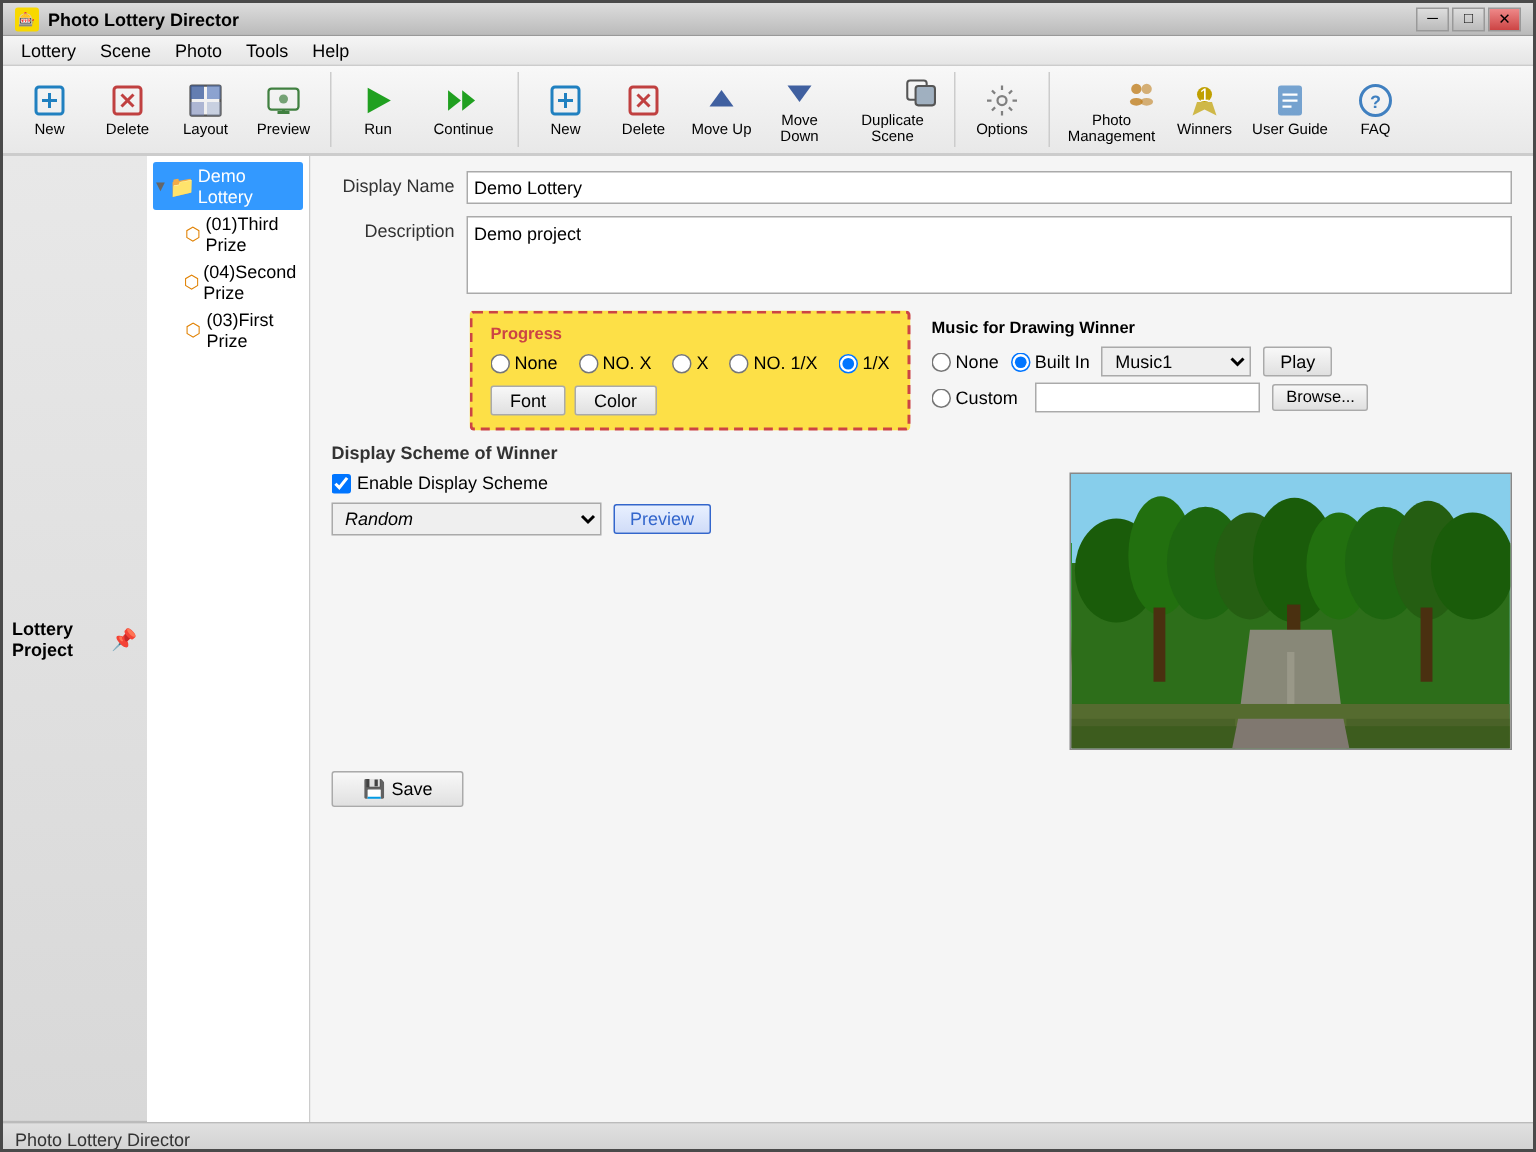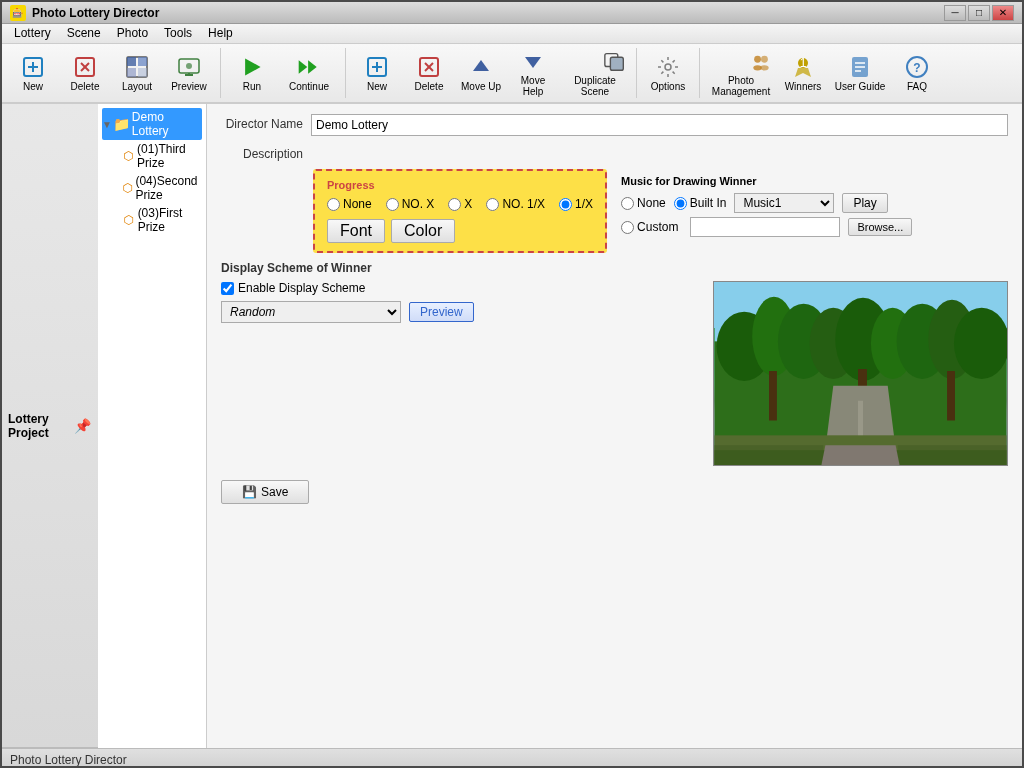--- a/index.html
+++ b/index.html
@@ -19,21 +19,21 @@
     .title-bar-icon { width: 16px; height: 16px; background: #f8d800; border-radius: 2px; display: flex; align-items: center; justify-content: center; font-size: 9px; }
     .title-bar-controls { display: flex; gap: 2px; }
     .title-btn { width: 22px; height: 16px; border: 1px solid #999; background: linear-gradient(to bottom, #ddd, #bbb); cursor: pointer; display: flex; align-items: center; justify-content: center; font-size: 10px; }
     .title-btn.close { background: linear-gradient(to bottom, #e88, #c44); }
 
     
     .menu-bar {
       background: linear-gradient(to bottom, #f5f5f5, #e5e5e5);
       height: 20px;
       display: flex;
-      align-items: flex-start;
+      align-items: center;
       padding: 0 4px;
       border-bottom: 1px solid #ccc;
     }
     .menu-item { padding: 2px 8px; cursor: pointer; font-size: 12px; }
 
     
     .toolbar {
       background: linear-gradient(to bottom, #f8f8f8, #e8e8e8);
       height: 60px;
       display: flex;
@@ -156,21 +156,21 @@
     .radio-row { display: flex; align-items: center; gap: 14px; margin-bottom: 8px; }
     .radio-item { display: flex; align-items: center; gap: 3px; cursor: pointer; }
     .radio-item input[type=radio] { cursor: pointer; }
     .btn-row { display: flex; gap: 6px; }
     .small-btn {
       padding: 2px 12px;
       border: 1px solid #aaa;
       background: linear-gradient(to bottom, #f8f8f8, #e0e0e0);
       cursor: pointer;
       border-radius: 2px;
-      font-size: 16px;
+      font-size: 12px;
     }
     .music-title { font-size: 11px; font-weight: bold; margin-bottom: 6px; }
     .music-row { display: flex; align-items: center; gap: 8px; margin-bottom: 4px; }
     .music-select { width: 100px; border: 1px solid #aaa; padding: 1px 4px; }
     .play-btn {
       padding: 2px 10px;
       border: 1px solid #aaa;
       background: linear-gradient(to bottom, #f8f8f8, #e0e0e0);
       cursor: pointer;
       border-radius: 2px;
@@ -369,21 +369,21 @@
         </svg>
     </div>
     <span class="tb-label">Move Up</span>
   </div>
   <div class="toolbar-btn">
     <div class="tb-icon">
       <svg width="24" height="24" viewBox="0 0 24 24">
           <polygon points="12,19 20,8 4,8" fill="#4060a0"></polygon>
         </svg>
     </div>
-    <span class="tb-label">Move Help</span>
+    <span class="tb-label">Move Down</span>
   </div>
   <div class="toolbar-btn toolbar-btn-wider">
     <div class="tb-icon">
       <svg width="26" height="24" viewBox="0 0 26 24">
           <rect x="2" y="4" width="14" height="14" rx="2" fill="none" stroke="#555" stroke-width="1.5"></rect>
           <rect x="8" y="8" width="14" height="14" rx="2" fill="#a0b0c0" stroke="#555" stroke-width="1.5"></rect>
         </svg>
     </div>
     <span class="tb-label">Duplicate Scene</span>
   </div>
@@ -467,28 +467,31 @@
           <span class="tree-icon hex-icon">⬡</span>
           <span>(03)First Prize</span>
         </div>
       </div>
     </div>
   </div>
 
   <div class="right-panel">
 
     <div class="form-row">
-      <div class="form-label">Director Name</div>
+      <div class="form-label">Display Name</div>
       <div class="form-control">
         <input type="text" class="text-input" value="Demo Lottery" style="">
       </div>
     </div>
 
     <div class="form-row">
       <div class="form-label">Description</div>
+      <div class="form-control">
+        <textarea class="textarea-input" style="">Demo project</textarea>
+      </div>
     </div>
 
     <div style="display:flex; gap:14px; margin-left:92px; margin-top:4px; margin-bottom:8px;">
 
       <div class="progress-section" style="margin:0; flex:0 0 auto;">
         <div class="progress-title">Progress</div>
         <div class="radio-row">
           <label class="radio-item">
             <input type="radio" name="progress" style=""> 
               <span>None</span>

